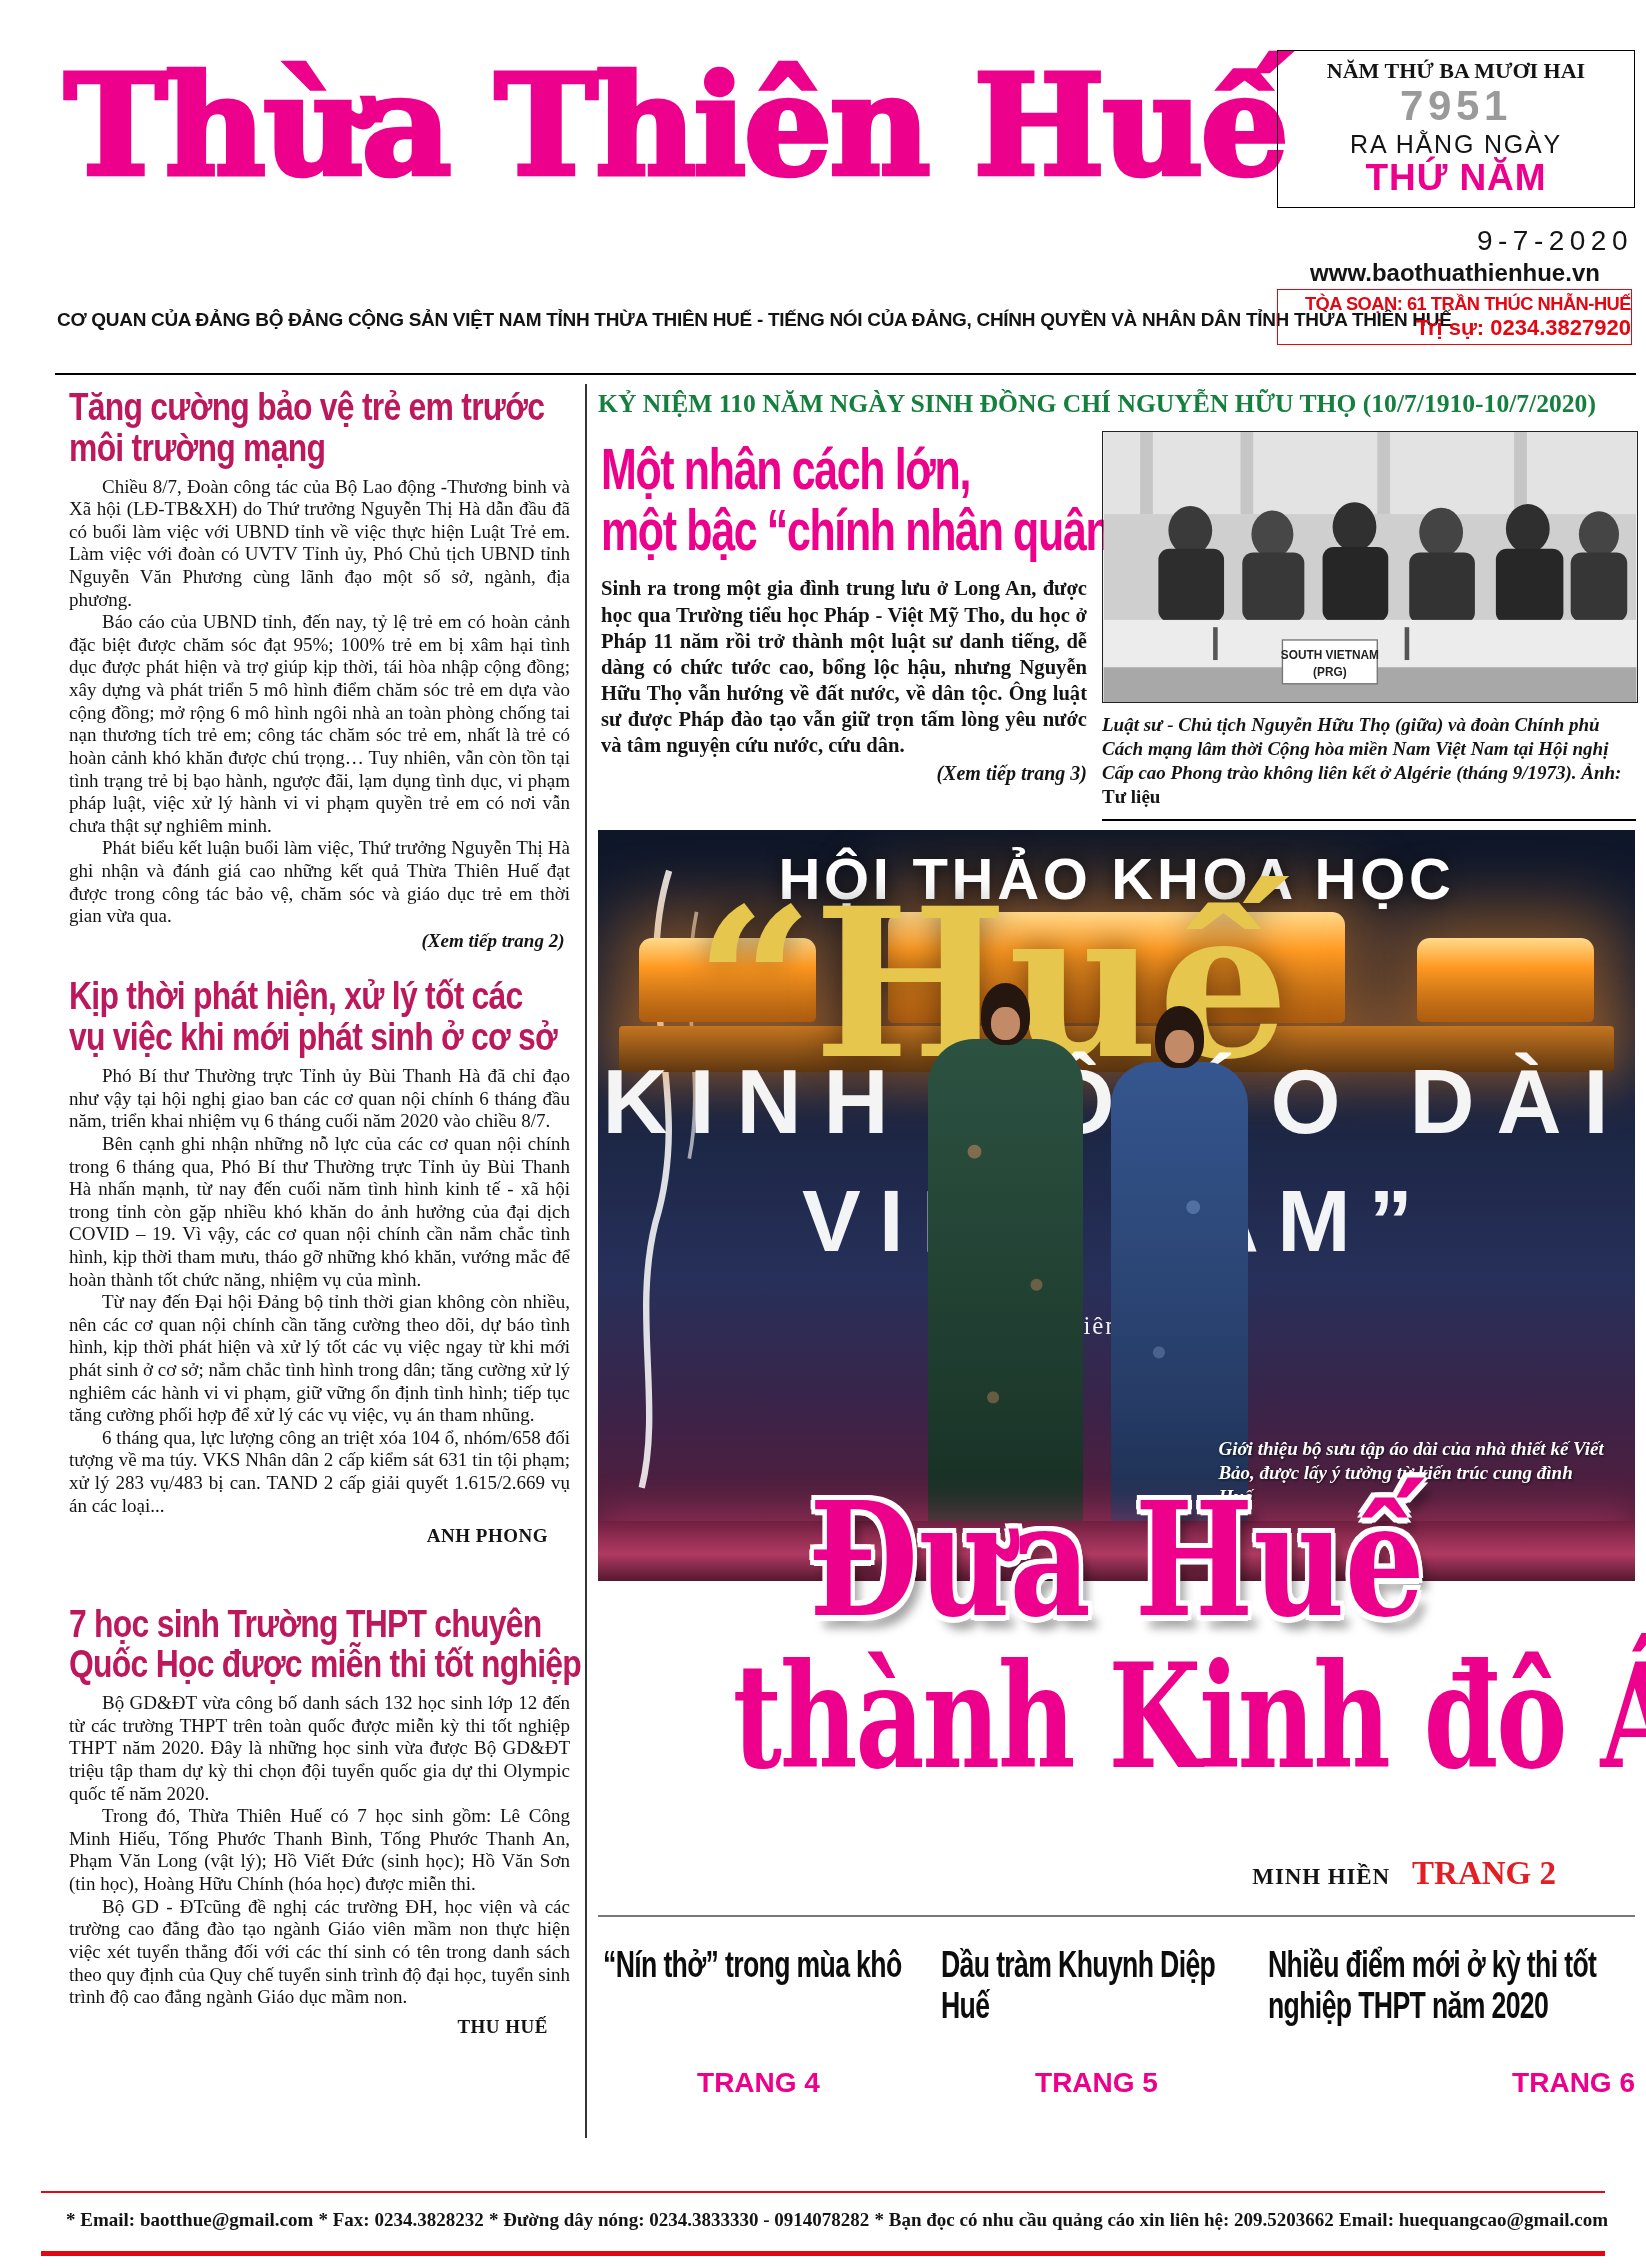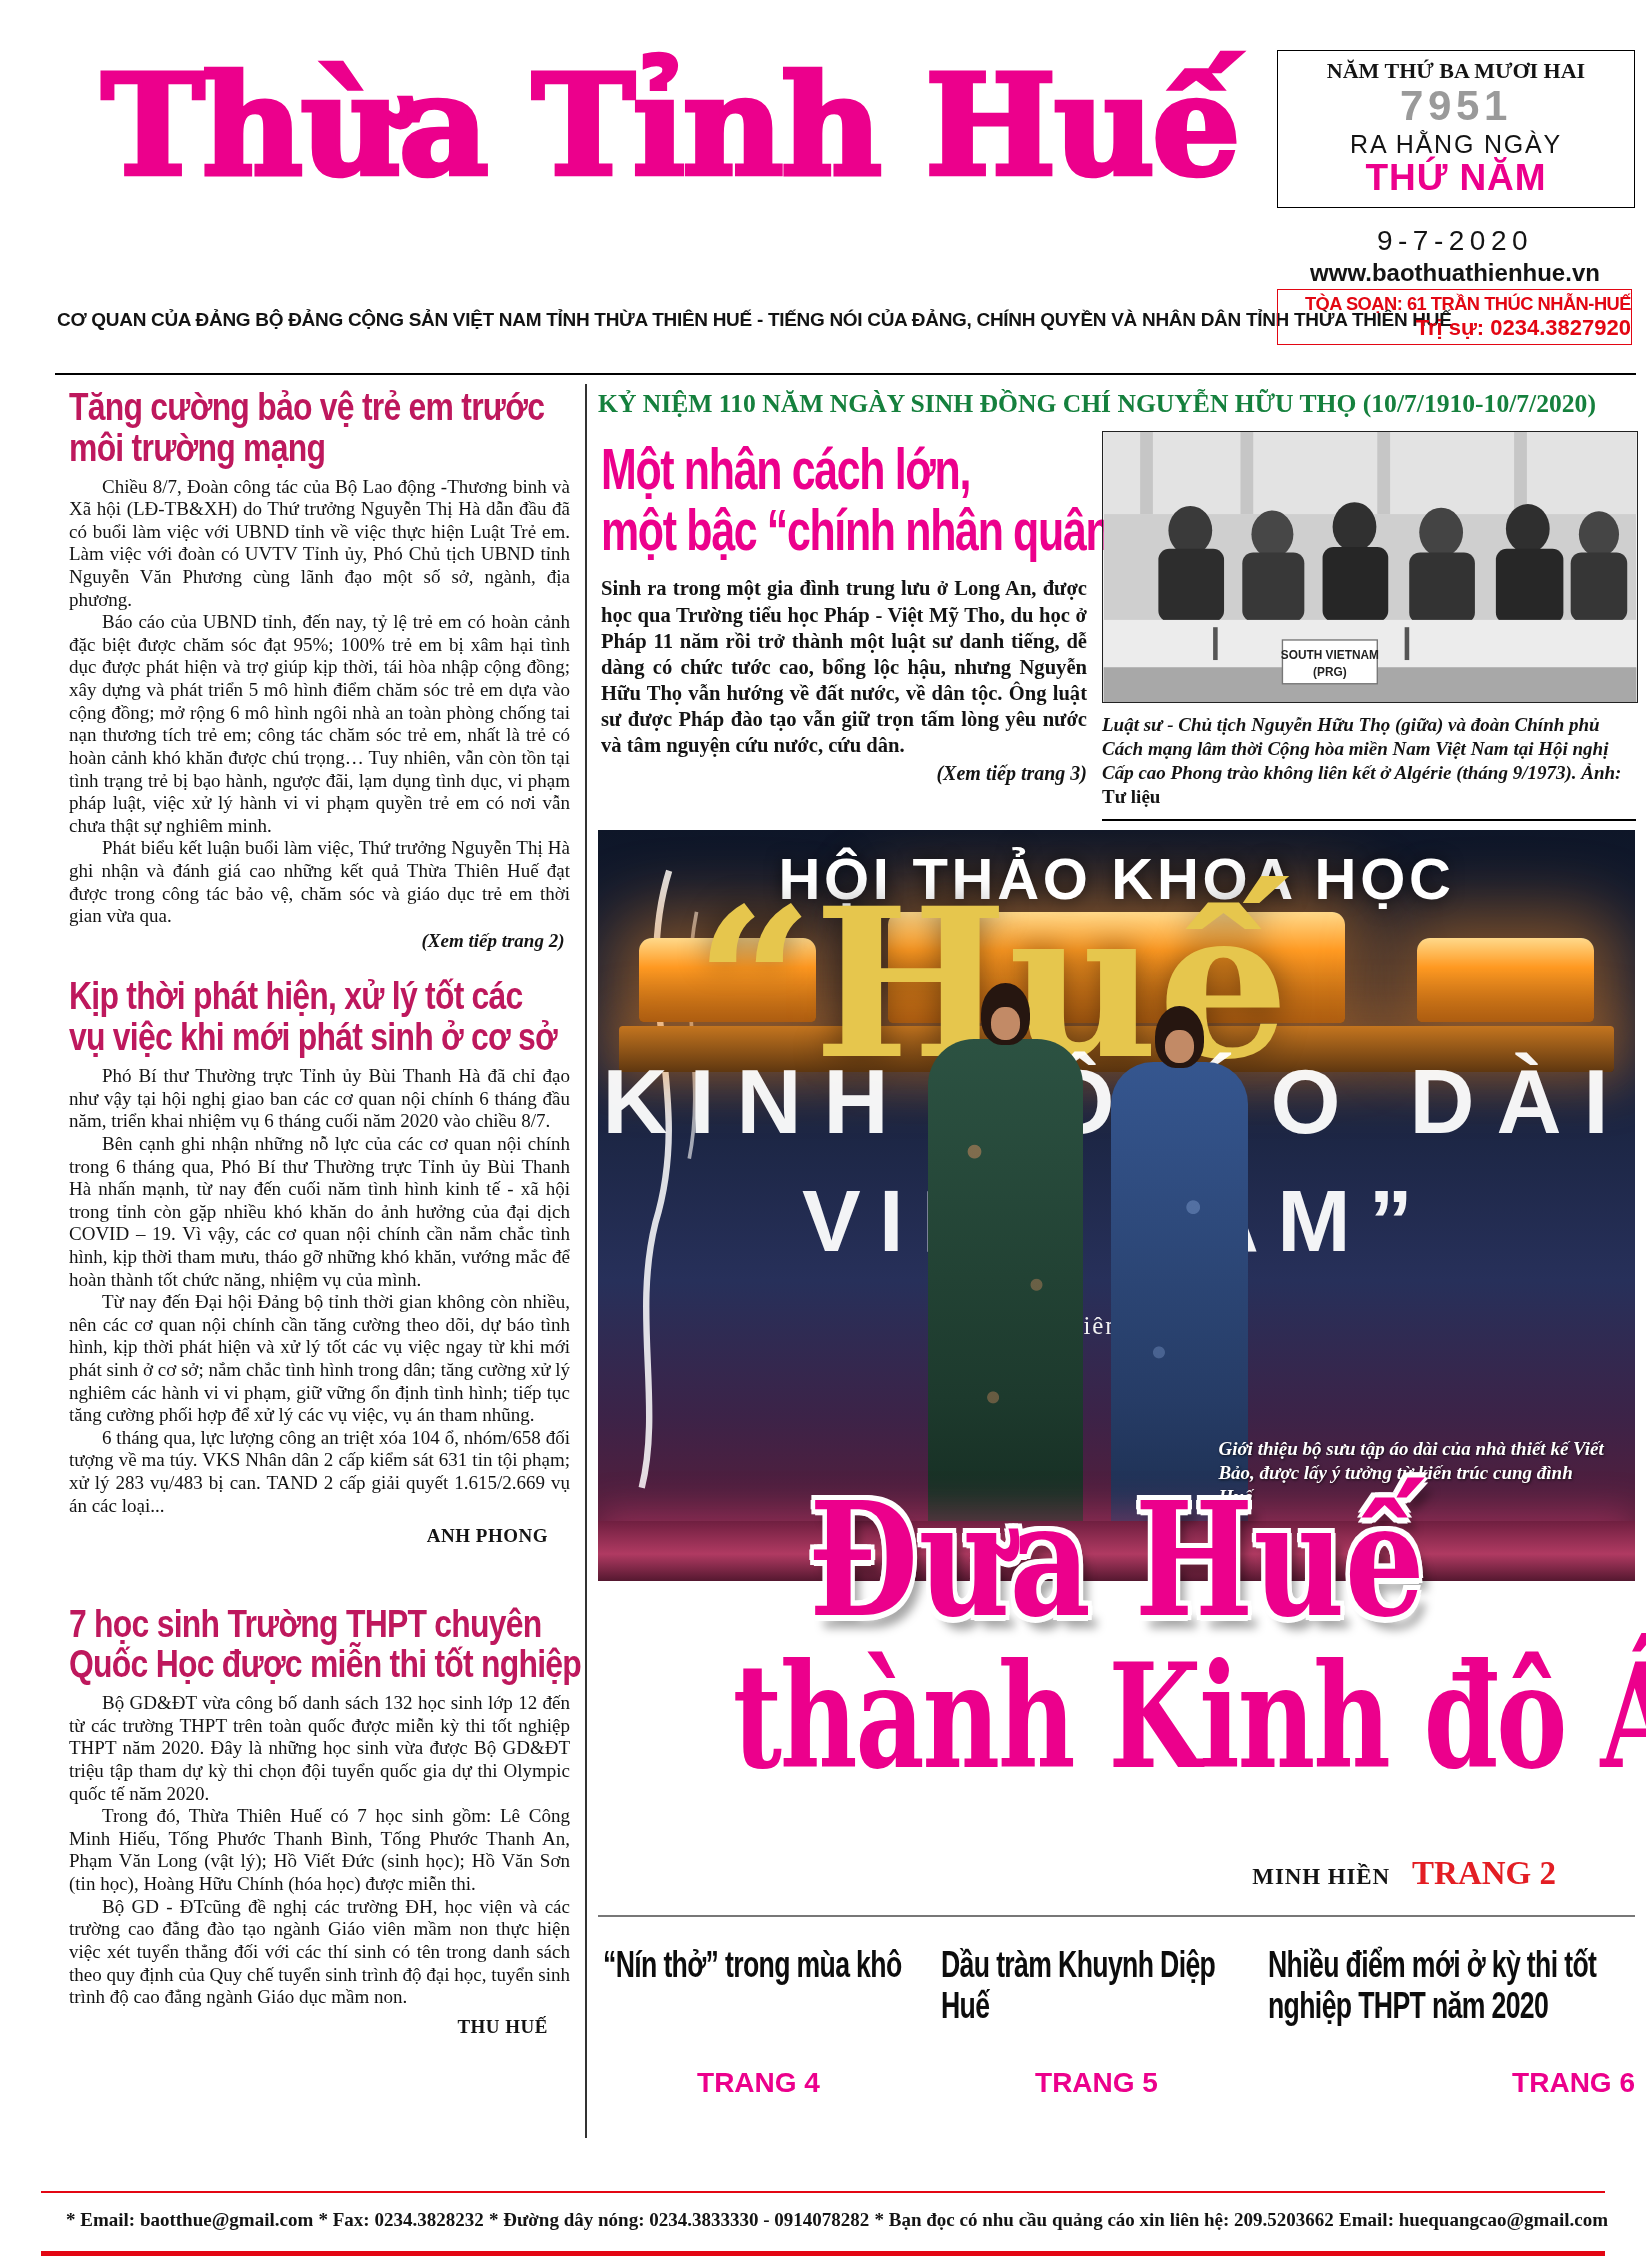--- a/index.html
+++ b/index.html
@@ -12,21 +12,21 @@
     color:#EC008C;-webkit-text-stroke:4.6px #EC008C;letter-spacing:-2.7px;white-space:nowrap;}
   .tagline{position:absolute;left:57px;top:309px;width:1215px;text-align:center;
     font-family:"Liberation Sans",sans-serif;font-weight:bold;font-size:19px;
     letter-spacing:-0.3px;white-space:nowrap;}
   .info-box{position:absolute;left:1277px;top:50px;width:356px;border:1.8px solid #000;
     text-align:center;padding:7.3px 0 9.1px 0;font-family:"Liberation Sans",sans-serif;}
   .info-year{font-family:"Liberation Serif",serif;font-weight:bold;font-size:22px;}
   .info-issue{color:#9a9a9a;font-weight:bold;font-size:42px;letter-spacing:4.6px;line-height:1.05;}
   .info-freq{font-size:25px;letter-spacing:1.8px;margin-top:1.8px;}
   .info-weekday{color:#EC008C;font-weight:bold;font-size:37px;letter-spacing:0.9px;line-height:1.05;}
-  .info-date{position:absolute;left:1277px;top:225px;width:356px;text-align:center;
+  .info-date{position:absolute;left:1277px;top:225px;width:356px;text-align:right;
     font-family:"Liberation Sans",sans-serif;font-size:28px;letter-spacing:5.5px;}
   .info-site{position:absolute;left:1277px;top:259px;width:356px;text-align:center;
     font-family:"Liberation Sans",sans-serif;font-weight:bold;font-size:24px;}
   .red-box{position:absolute;left:1277px;top:289px;width:353px;border:1.8px solid #E30613;
     color:#E30613;text-align:right;font-family:"Liberation Sans",sans-serif;font-weight:bold;
     padding:2.7px 0 3.7px 0;}
   .red-box .addr{font-size:18.3px;letter-spacing:-0.5px;}
   .red-box .phone{font-size:22px;}
   .full-rule{position:absolute;left:55px;top:373px;width:1581px;height:1.8px;background:#000;}
 
@@ -135,21 +135,21 @@
   .footer-rule-top{position:absolute;left:41px;top:2191px;width:1564px;height:1.8px;background:#E30613;}
   .footer-text{position:absolute;left:57px;top:2209px;width:1542px;display:flex;
     justify-content:space-between;font-weight:bold;font-size:19px;white-space:nowrap;margin-left:9px;}
   .footer-rule-bottom{position:absolute;left:41px;top:2251px;width:1564px;height:4.6px;background:#E30613;}
 </style>
 </head>
 <body>
 
 <div class="page">
 
-  <div class="masthead-title">Thừa Tỉnh Huế</div>
+  <div class="masthead-title">Thừa Thiên Huế</div>
   <div class="tagline">CƠ QUAN CỦA ĐẢNG BỘ ĐẢNG CỘNG SẢN VIỆT NAM TỈNH THỪA THIÊN HUẾ  -  TIẾNG NÓI CỦA ĐẢNG, CHÍNH QUYỀN VÀ NHÂN DÂN TỈNH THỪA THIÊN HUẾ</div>
 
   <div class="info-box">
     <div class="info-year">NĂM THỨ BA MƯƠI HAI</div>
     <div class="info-issue">7951</div>
     <div class="info-freq">RA HẰNG NGÀY</div>
     <div class="info-weekday">THỨ NĂM</div>
   </div>
   <div class="info-date">9-7-2020</div>
   <div class="info-site">www.baothuathienhue.vn</div>

